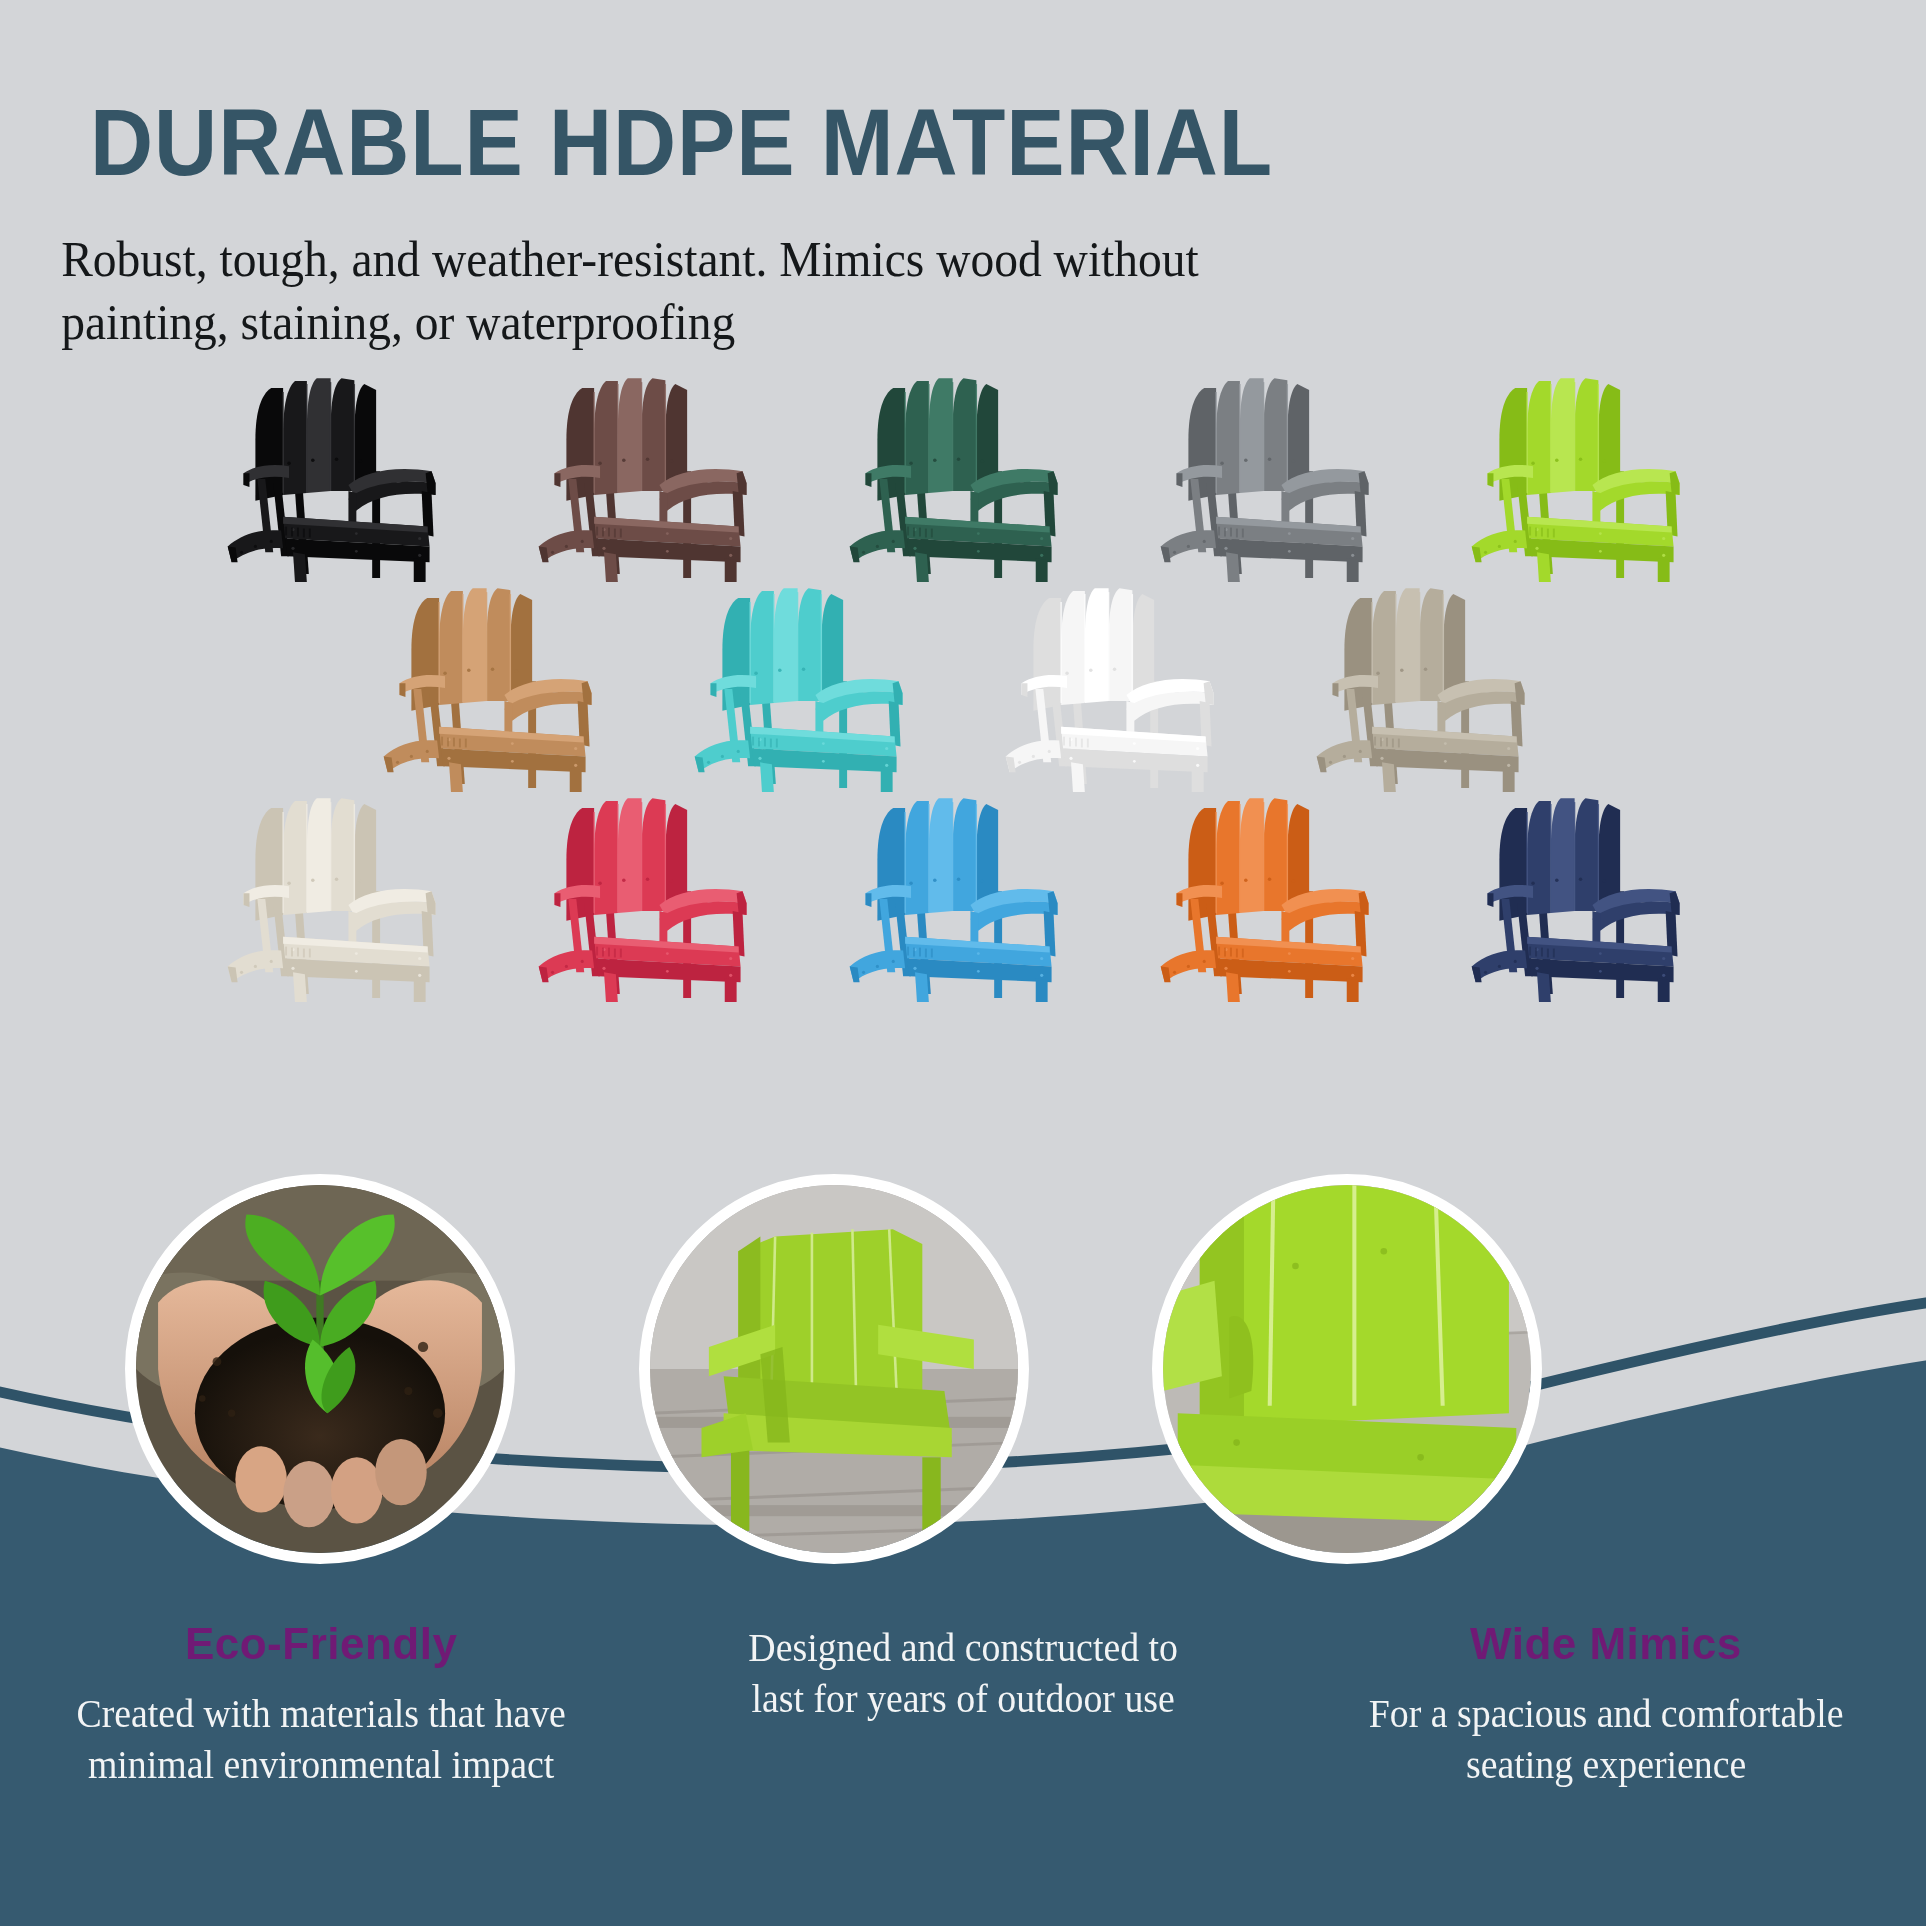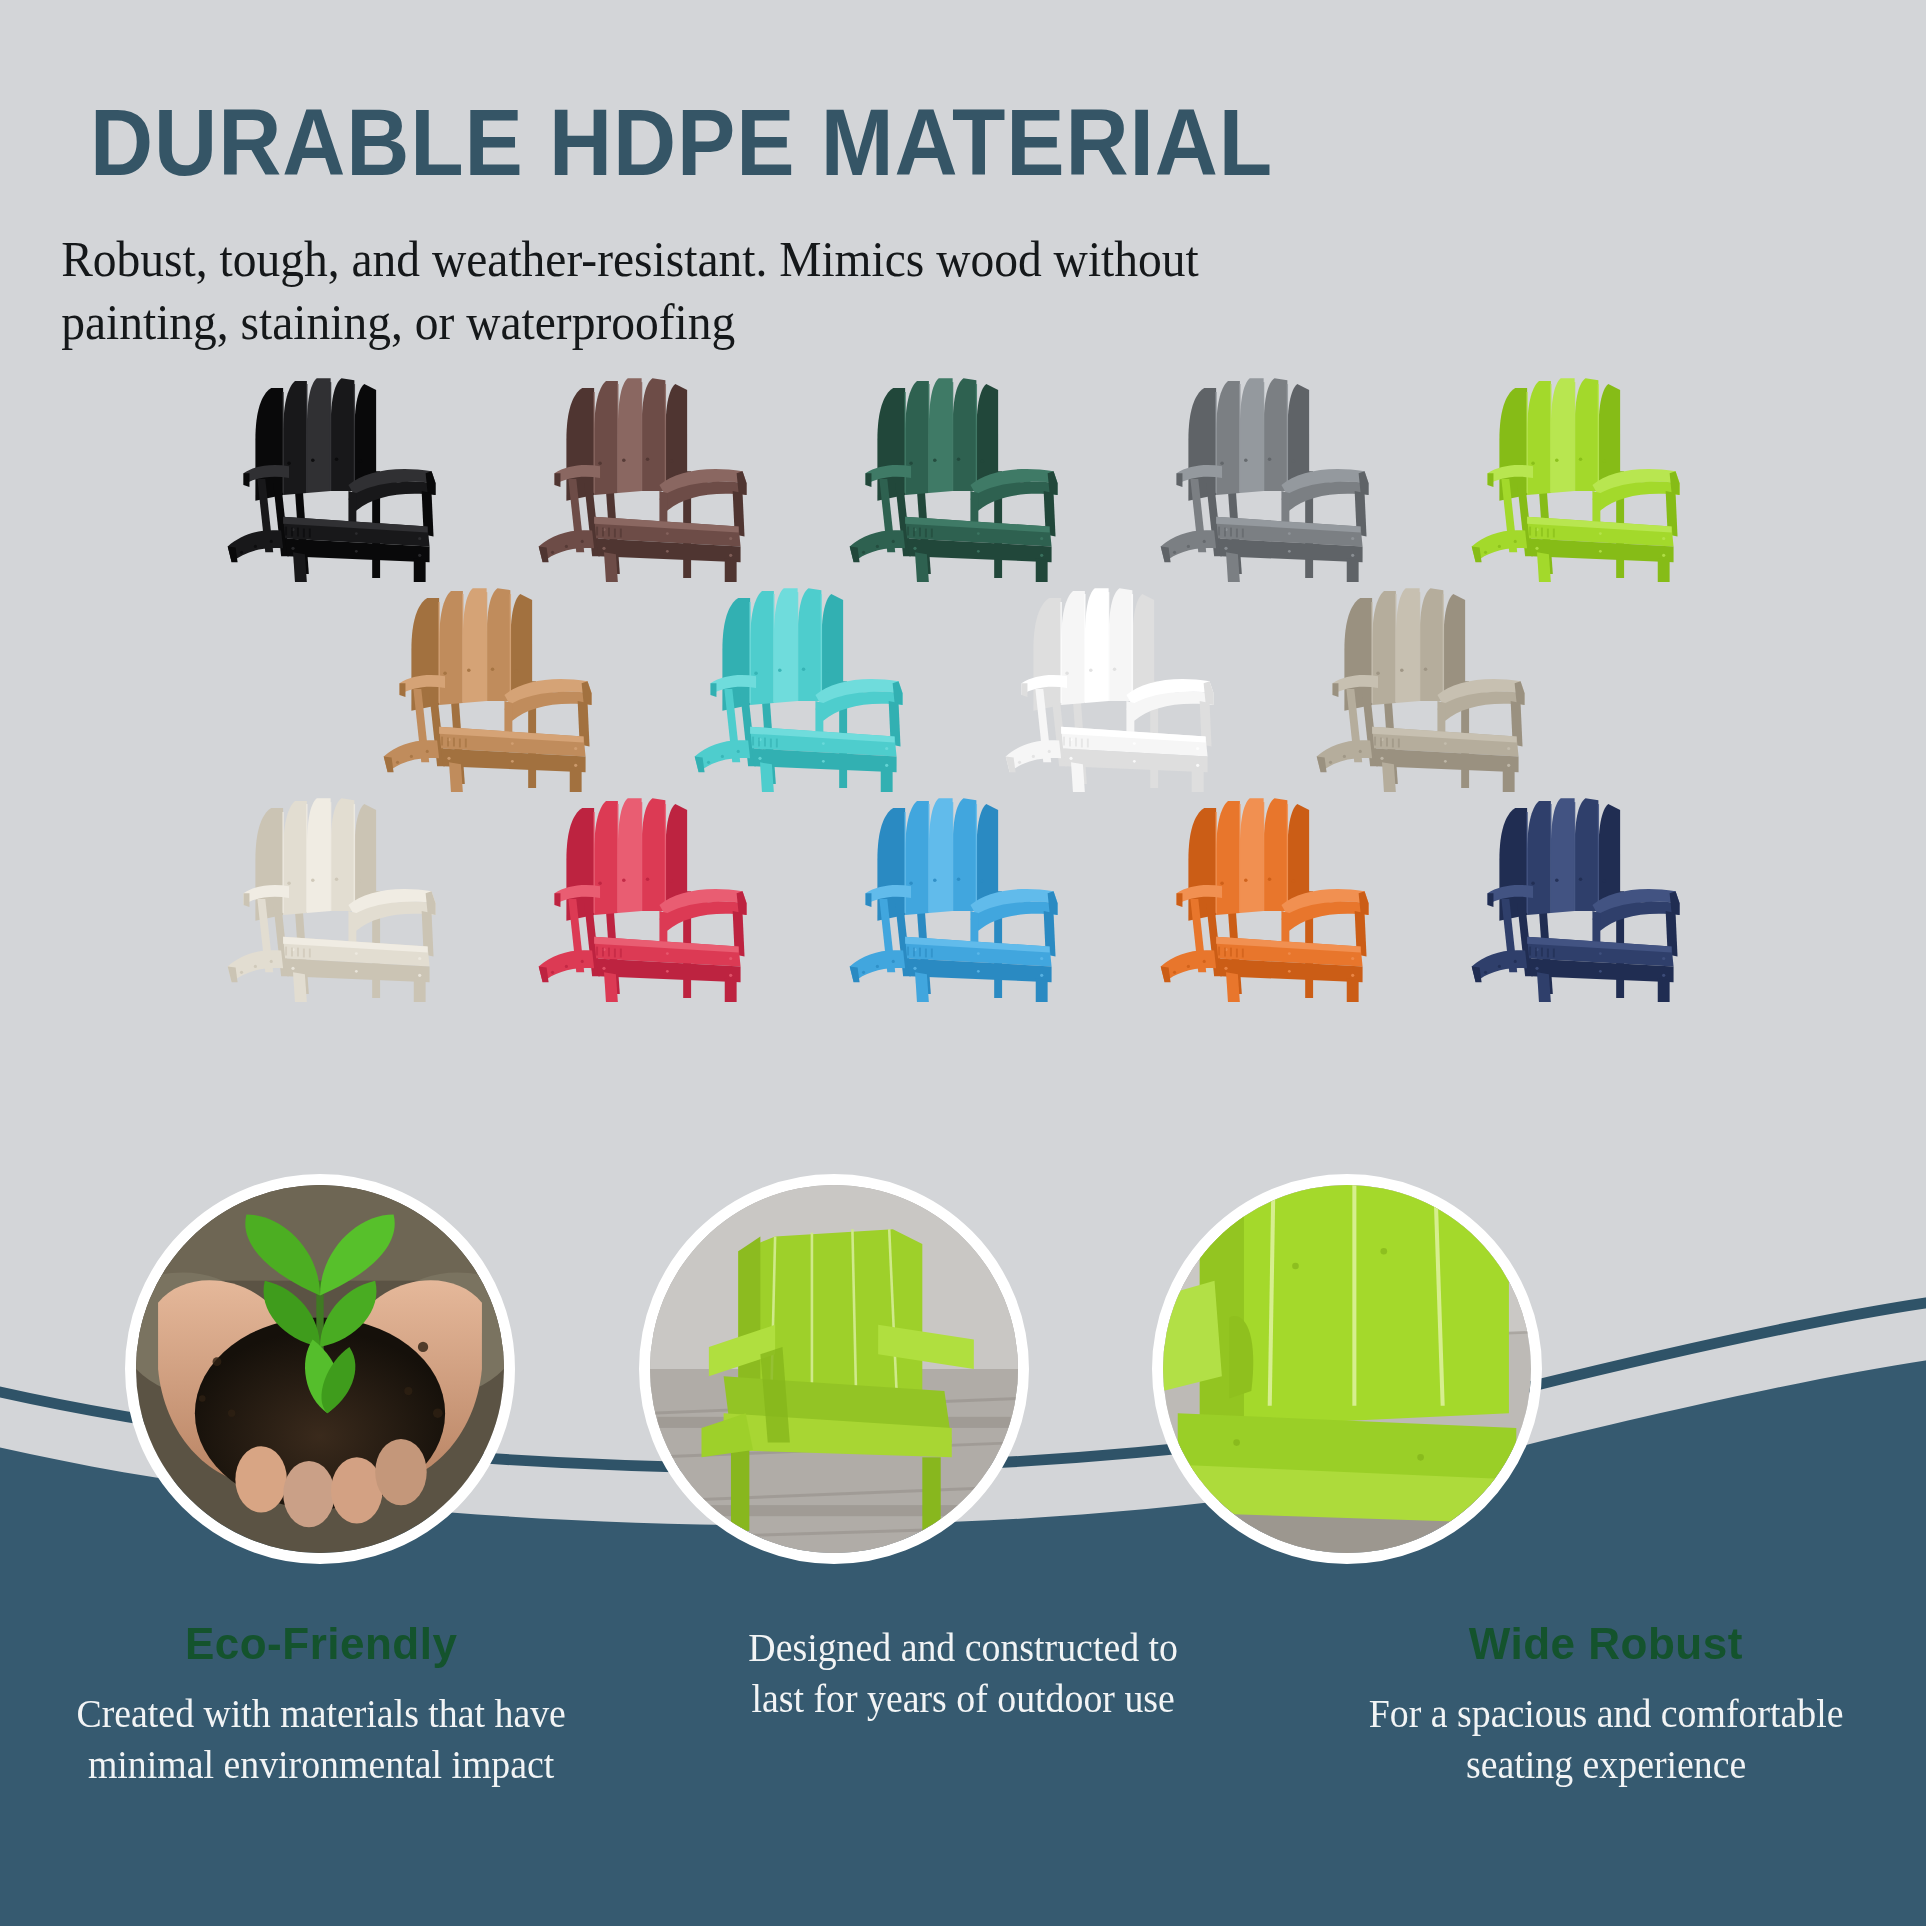--- a/index.html
+++ b/index.html
@@ -60,21 +60,21 @@
   .circ svg{display:block;width:100%;height:100%;}
   .c1{left:125px;top:0;}
   .c2{left:639px;top:0;}
   .c3{left:1152px;top:0;}
 
   
   .features{position:absolute;left:0;top:1622px;width:100%;display:flex;}
   .feat{flex:1;text-align:center;padding:0 26px;box-sizing:border-box;}
   .feat h3{
     font-family:"Liberation Sans", sans-serif;
-    font-weight:bold;font-size:44px;color:#14532d;
+    font-weight:bold;font-size:44px;color:#701a75;
     margin:0 0 22px 0;line-height:1;letter-spacing:0.5px;
   }
   .feat p{
     font-family:"Liberation Serif", serif;
     font-size:39px;color:#f2f4f5;margin:0;line-height:1.32;
     transform:scaleX(0.97);
   }
 </style>
 </head>
 <body style="background: rgb(211, 213, 216);">
@@ -1278,21 +1278,21 @@
         <span>minimal environmental impact</span>
       </p>
     </div>
     <div class="feat">
       <p>
         <span>Designed and constructed to</span><br>
         <span>last for years of outdoor use</span>
       </p>
     </div>
     <div class="feat">
-      <h3>Wide Robust</h3>
+      <h3>Wide Mimics</h3>
       <p>
         <span>For a spacious and comfortable</span><br>
         <span>seating experience</span>
       </p>
     </div>
   </div>
 
 </div>
 
 

